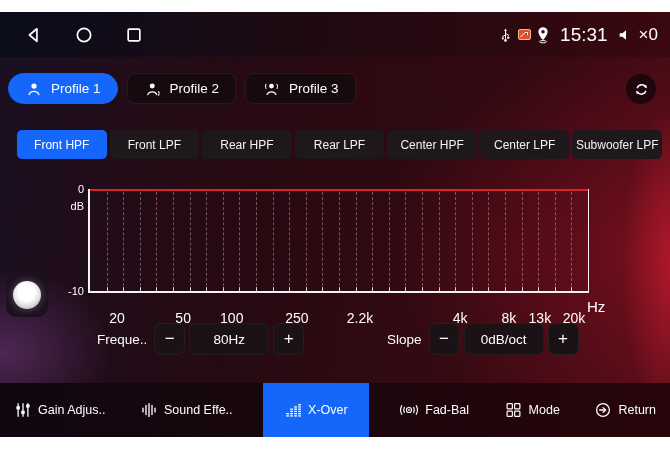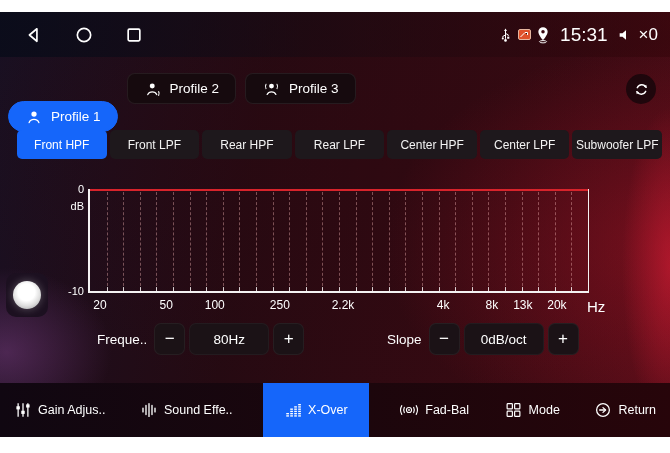--- a/index.html
+++ b/index.html
@@ -24,41 +24,41 @@
   .status-right { margin-left:auto; display:flex; align-items:center; gap:5px; padding-right:12px; }
   .status-right svg { display:block; }
   .time { color:#fff; font-size:19px; margin:0 4px 0 5px; }
   .mute-label { color:#fff; font-size:17px; margin-left:1px; }
 
   
   .profile-row { position:absolute; top:61px; left:8px; display:flex; gap:9px; }
   .profile-btn { height:31px; display:flex; align-items:center; justify-content:center; gap:8px;
     padding:0 16px; border-radius:8px; background:#160a0e; border:1px solid rgba(255,255,255,0.07);
     color:#fff; font-size:13.5px; cursor:pointer; min-width:94px; }
-  .profile-btn.selected { background:#1566fa; border-color:#1566fa; border-radius:16px; min-width:104px;margin-top:28px; }
+  .profile-btn.selected { background:#1566fa; border-color:#1566fa; border-radius:16px; min-width:104px; }
   .refresh-btn { position:absolute; top:62px; right:14px; width:30px; height:30px; border-radius:50%;
     background:rgba(16,6,10,0.75); display:flex; align-items:center; justify-content:center; cursor:pointer; }
 
   
   .tabs-row { position:absolute; top:118px; left:17px; right:8px; display:flex; gap:3px; }
   .tab { flex:1; height:29px; border-radius:5px; background:#1e181c; color:#f3f3f3; font-size:12px;
     display:flex; align-items:center; justify-content:center; cursor:pointer; white-space:nowrap; }
   .tab.selected { background:#1566fa; color:#fff; }
 
   
   .plot { position:absolute; left:88px; top:177px; width:501px; height:104px;
     border-left:2px solid #f4f2f2; border-bottom:2px solid #f4f2f2; border-right:1.5px solid #f4f2f2; }
   .vline { position:absolute; top:3px; bottom:0; width:0; border-left:1px dashed rgba(240,178,178,0.42); }
   .vline::after { content:''; position:absolute; left:-1px; bottom:0; width:1px; height:4px; background:rgba(255,255,255,0.75); }
   .curve { position:absolute; left:0; right:0; height:2px; background:#d8232b; }
   .y-tick-top    { position:absolute; left:58px; top:171px; width:26px; text-align:right; color:#fff; font-size:11px; }
   .y-axis-label  { position:absolute; left:54px; top:188px; width:30px; text-align:right; color:#fff; font-size:11px; }
   .y-tick-bottom { position:absolute; left:54px; top:273px; width:30px; text-align:right; color:#fff; font-size:11px; }
   .x-labels { position:absolute; left:88px; top:286px; width:501px; height:13px; }
-  .xtick { position:absolute; top:0; transform:translateX(-50%); color:#fff; font-size:12px; }
+  .xtick { position:absolute; top:12px; transform:translateX(-50%); color:#fff; font-size:14px;margin-left:17px; }
   .x-unit { position:absolute; left:587px; top:286px; color:#fff; font-size:15px; }
 
   
   .knob-panel { position:absolute; left:6px; top:261px; width:42px; height:44px; border-radius:10px;
     background:#1c1020; display:flex; align-items:center; justify-content:center; cursor:pointer; }
   .knob { width:28px; height:28px; border-radius:50%;
     background:radial-gradient(circle at 48% 40%, #ffffff 0 38%, #dedede 62%, #8e8e92 100%);
     box-shadow:0 0 9px rgba(255,255,255,0.28); }
 
   

